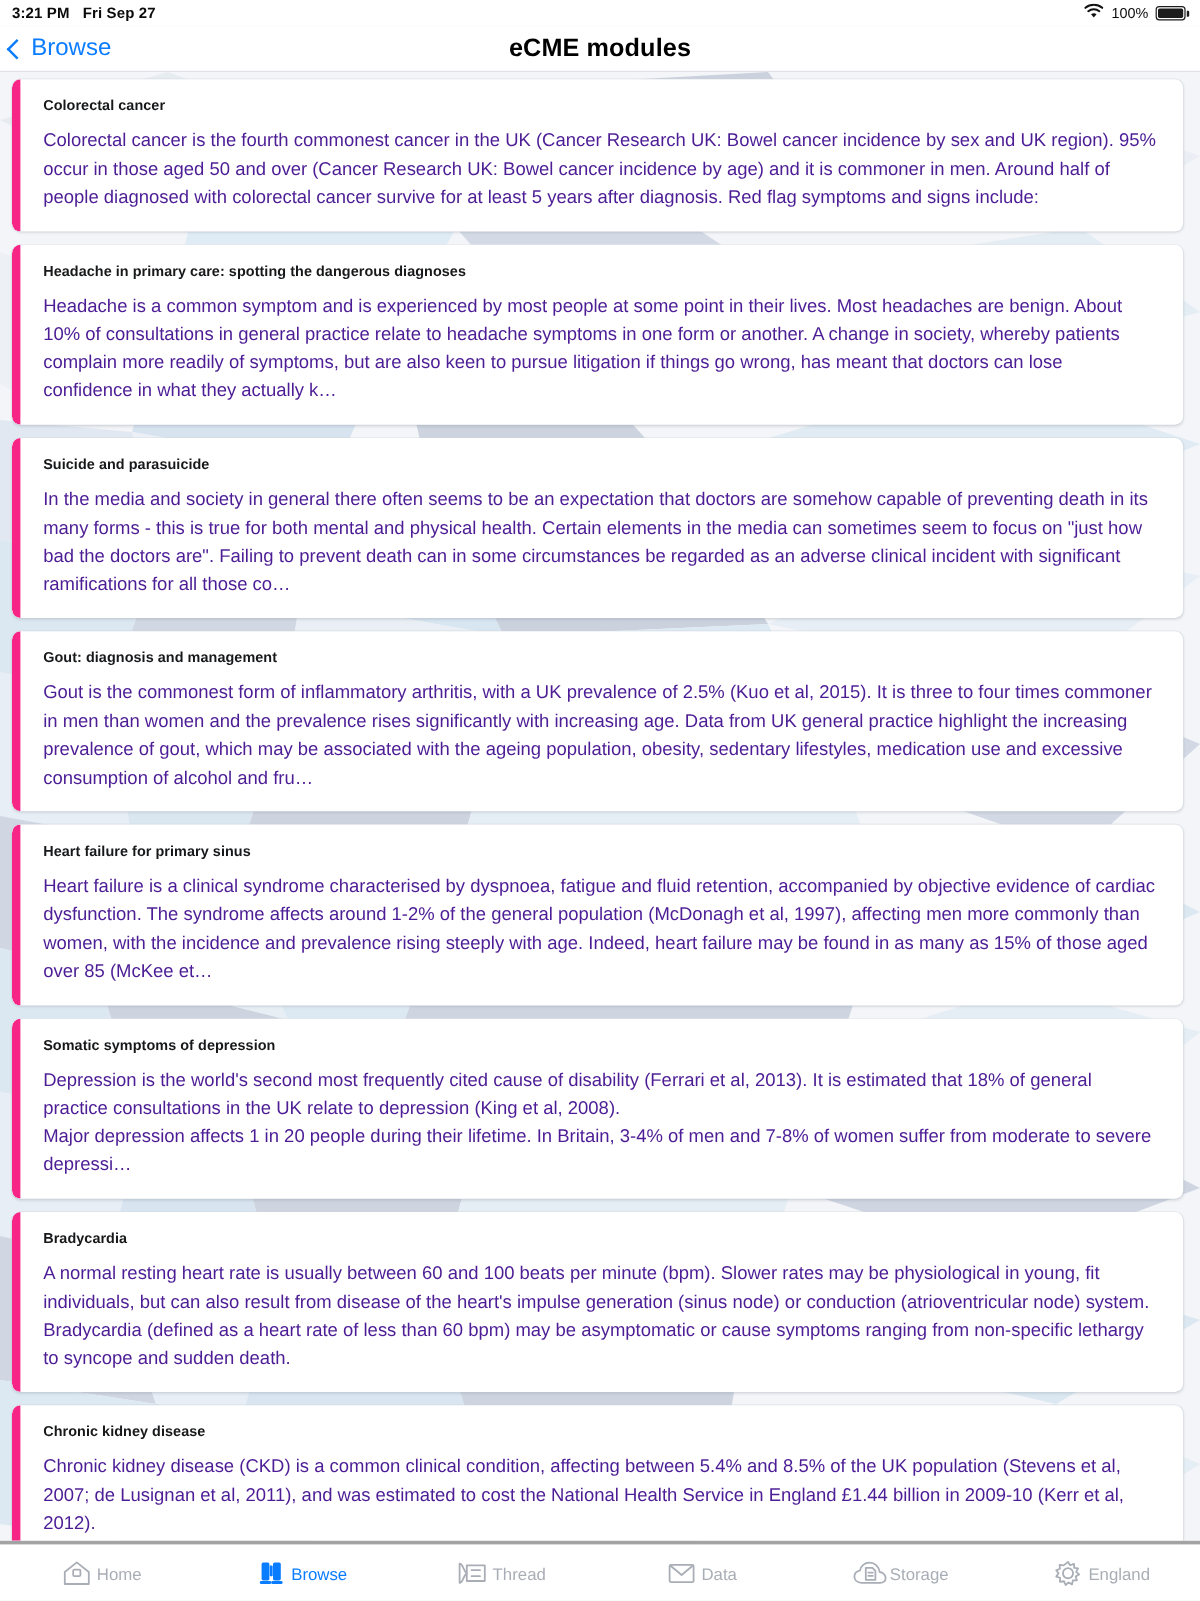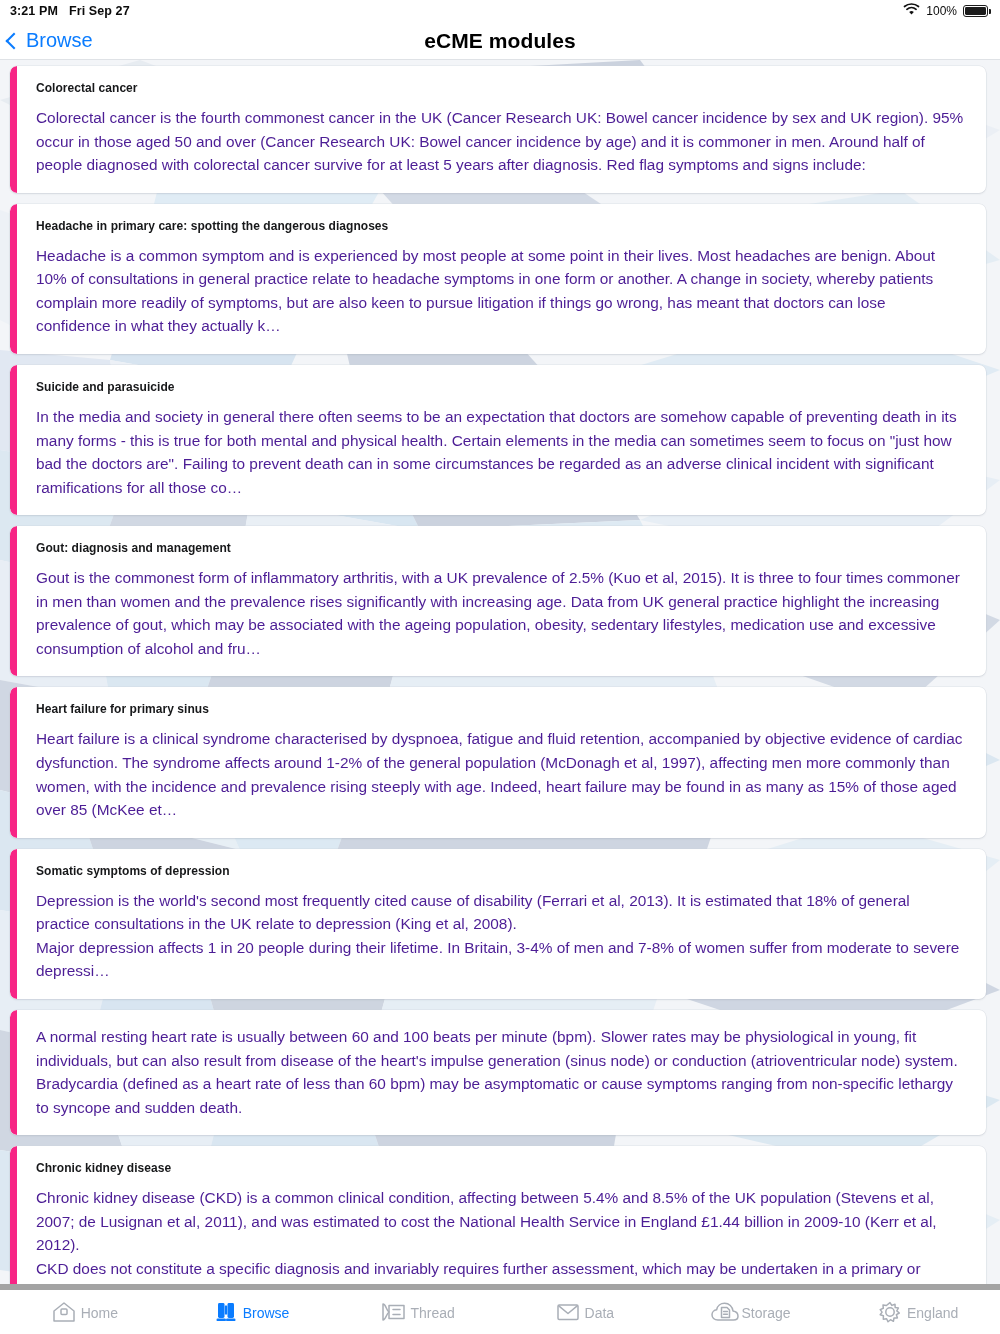--- a/index.html
+++ b/index.html
@@ -157,21 +157,21 @@
     white-space: pre-line;
   }
 
   
   .tab-bar {
     position: absolute;
     left: 0; bottom: 0;
     width: 1000px;
     height: 50px;
     background: #ffffff;
-    border-top: 6px solid #a3a3a3;
+    border-top: 3px solid #a3a3a3;
     display: flex;
     align-items: center;
     z-index: 40;
   }
   .tab-item {
     flex: 1;
     display: flex;
     align-items: center;
     justify-content: center;
     gap: 2px;
@@ -307,20 +307,21 @@
         <div class="module-body">Heart failure is a clinical syndrome characterised by dyspnoea, fatigue and fluid retention, accompanied by objective evidence of cardiac dysfunction. The syndrome affects around 1-2% of the general population (McDonagh et al, 1997), affecting men more commonly than women, with the incidence and prevalence rising steeply with age. Indeed, heart failure may be found in as many as 15% of those aged over 85 (McKee et…</div>
       </div>
       <div class="module-card">
         <div class="accent"></div>
         <div class="module-title">Somatic symptoms of depression</div>
         <div class="module-body">Depression is the world's second most frequently cited cause of disability (Ferrari et al, 2013). It is estimated that 18% of general practice consultations in the UK relate to depression (King et al, 2008).
 Major depression affects 1 in 20 people during their lifetime. In Britain, 3-4% of men and 7-8% of women suffer from moderate to severe depressi…</div>
       </div>
       <div class="module-card">
         <div class="accent"></div>
+        <div class="module-title">Bradycardia</div>
         <div class="module-body">A normal resting heart rate is usually between 60 and 100 beats per minute (bpm). Slower rates may be physiological in young, fit individuals, but can also result from disease of the heart's impulse generation (sinus node) or conduction (atrioventricular node) system. Bradycardia (defined as a heart rate of less than 60 bpm) may be asymptomatic or cause symptoms ranging from non-specific lethargy to syncope and sudden death.</div>
       </div>
       <div class="module-card">
         <div class="accent"></div>
         <div class="module-title">Chronic kidney disease</div>
         <div class="module-body">Chronic kidney disease (CKD) is a common clinical condition, affecting between 5.4% and 8.5% of the UK population (Stevens et al, 2007; de Lusignan et al, 2011), and was estimated to cost the National Health Service in England £1.44 billion in 2009-10 (Kerr et al, 2012).
 CKD does not constitute a specific diagnosis and invariably requires further assessment, which may be undertaken in a primary or secondary car…</div>
       </div>
     </div>
 

